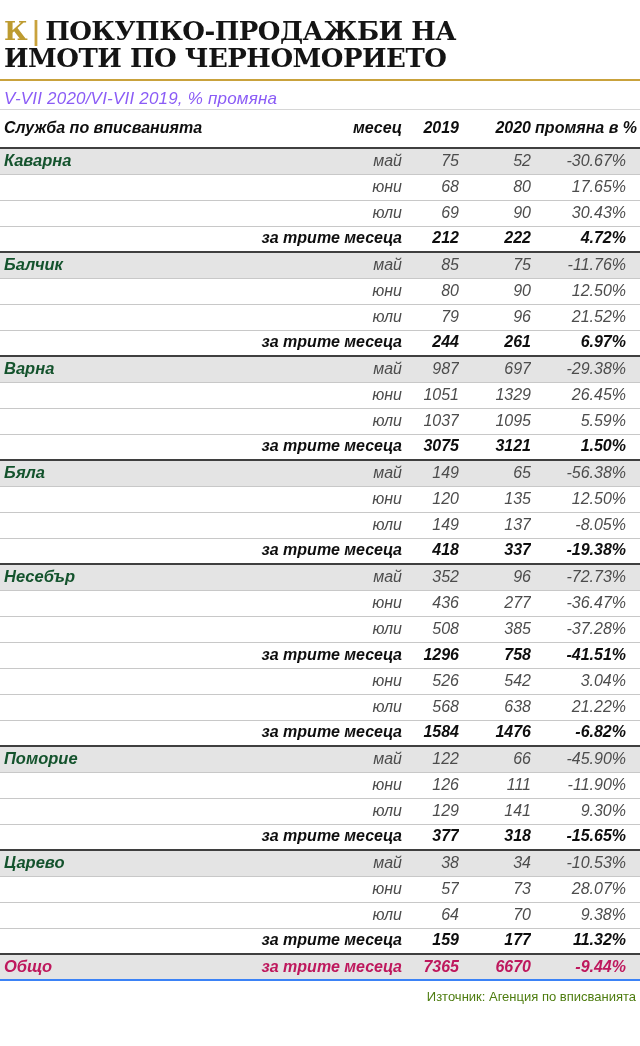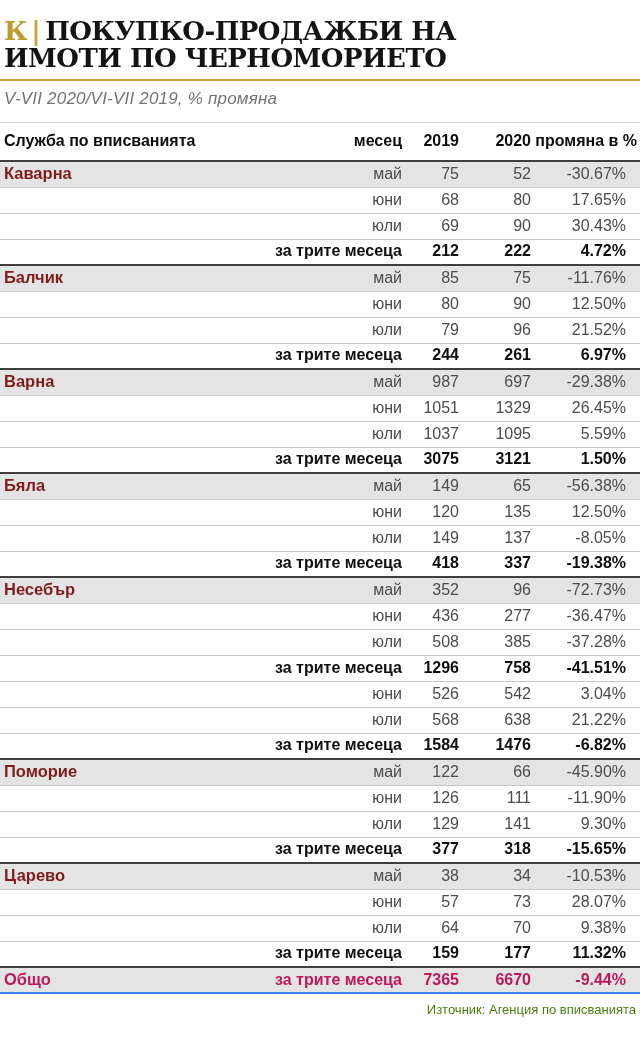--- a/index.html
+++ b/index.html
@@ -20,27 +20,27 @@
     letter-spacing: -0.5px;
     color: #141414;
     padding: 4px 4px 0 4px;
   }
   .logo-k { color: #bd9b30; }
   .logo-sep { color: #c9a23c; padding: 0 5px 0 4px; font-weight: bold; }
   .gold-rule { height: 2px; background: #c9a23c; margin-top: 7px; }
   .subtitle {
     font-style: italic;
     font-size: 17px;
-    color: #737373;
+    color: #8b5cf6;
     padding: 8px 4px 0 4px;
     letter-spacing: 0.2px;
   }
 
   
-  table { width: 640px; border-collapse: collapse; table-layout: fixed; margin-top: 13px; }
+  table { width: 640px; border-collapse: collapse; table-layout: fixed; margin-top: 0; font-style: italic; }
   col.c-town { width: 236px; }
   col.c-month { width: 166px; }
   col.c-2019 { width: 57px; }
   col.c-2020 { width: 72px; }
   col.c-change { width: 109px; }
 
   thead th {
     border-top: 1px solid #d6d6d6;
     font-size: 16px;
     font-weight: bold;
@@ -60,21 +60,21 @@
     padding: 2px 0 3px 0;
     border-top: 1px solid #c8c8c8;
     white-space: nowrap;
     overflow: hidden;
   }
   tbody td:last-child { padding-right: 14px; }
   td.town {
     text-align: left;
     padding-left: 4px;
     font-weight: bold;
-    color: #7f1d1d;
+    color: #14532d;
     font-size: 16.5px;
   }
   tr.section-start td { border-top: 2px solid #3f3f3f; background: #e4e4e4; }
   tr.total td { font-weight: bold; color: #0e0e0e; }
   tr.grand td {
     border-top: 2px solid #3f3f3f;
     border-bottom: 2px solid #3b82f6;
     background: #e4e4e4;
     font-weight: bold;
     color: #be185d;

